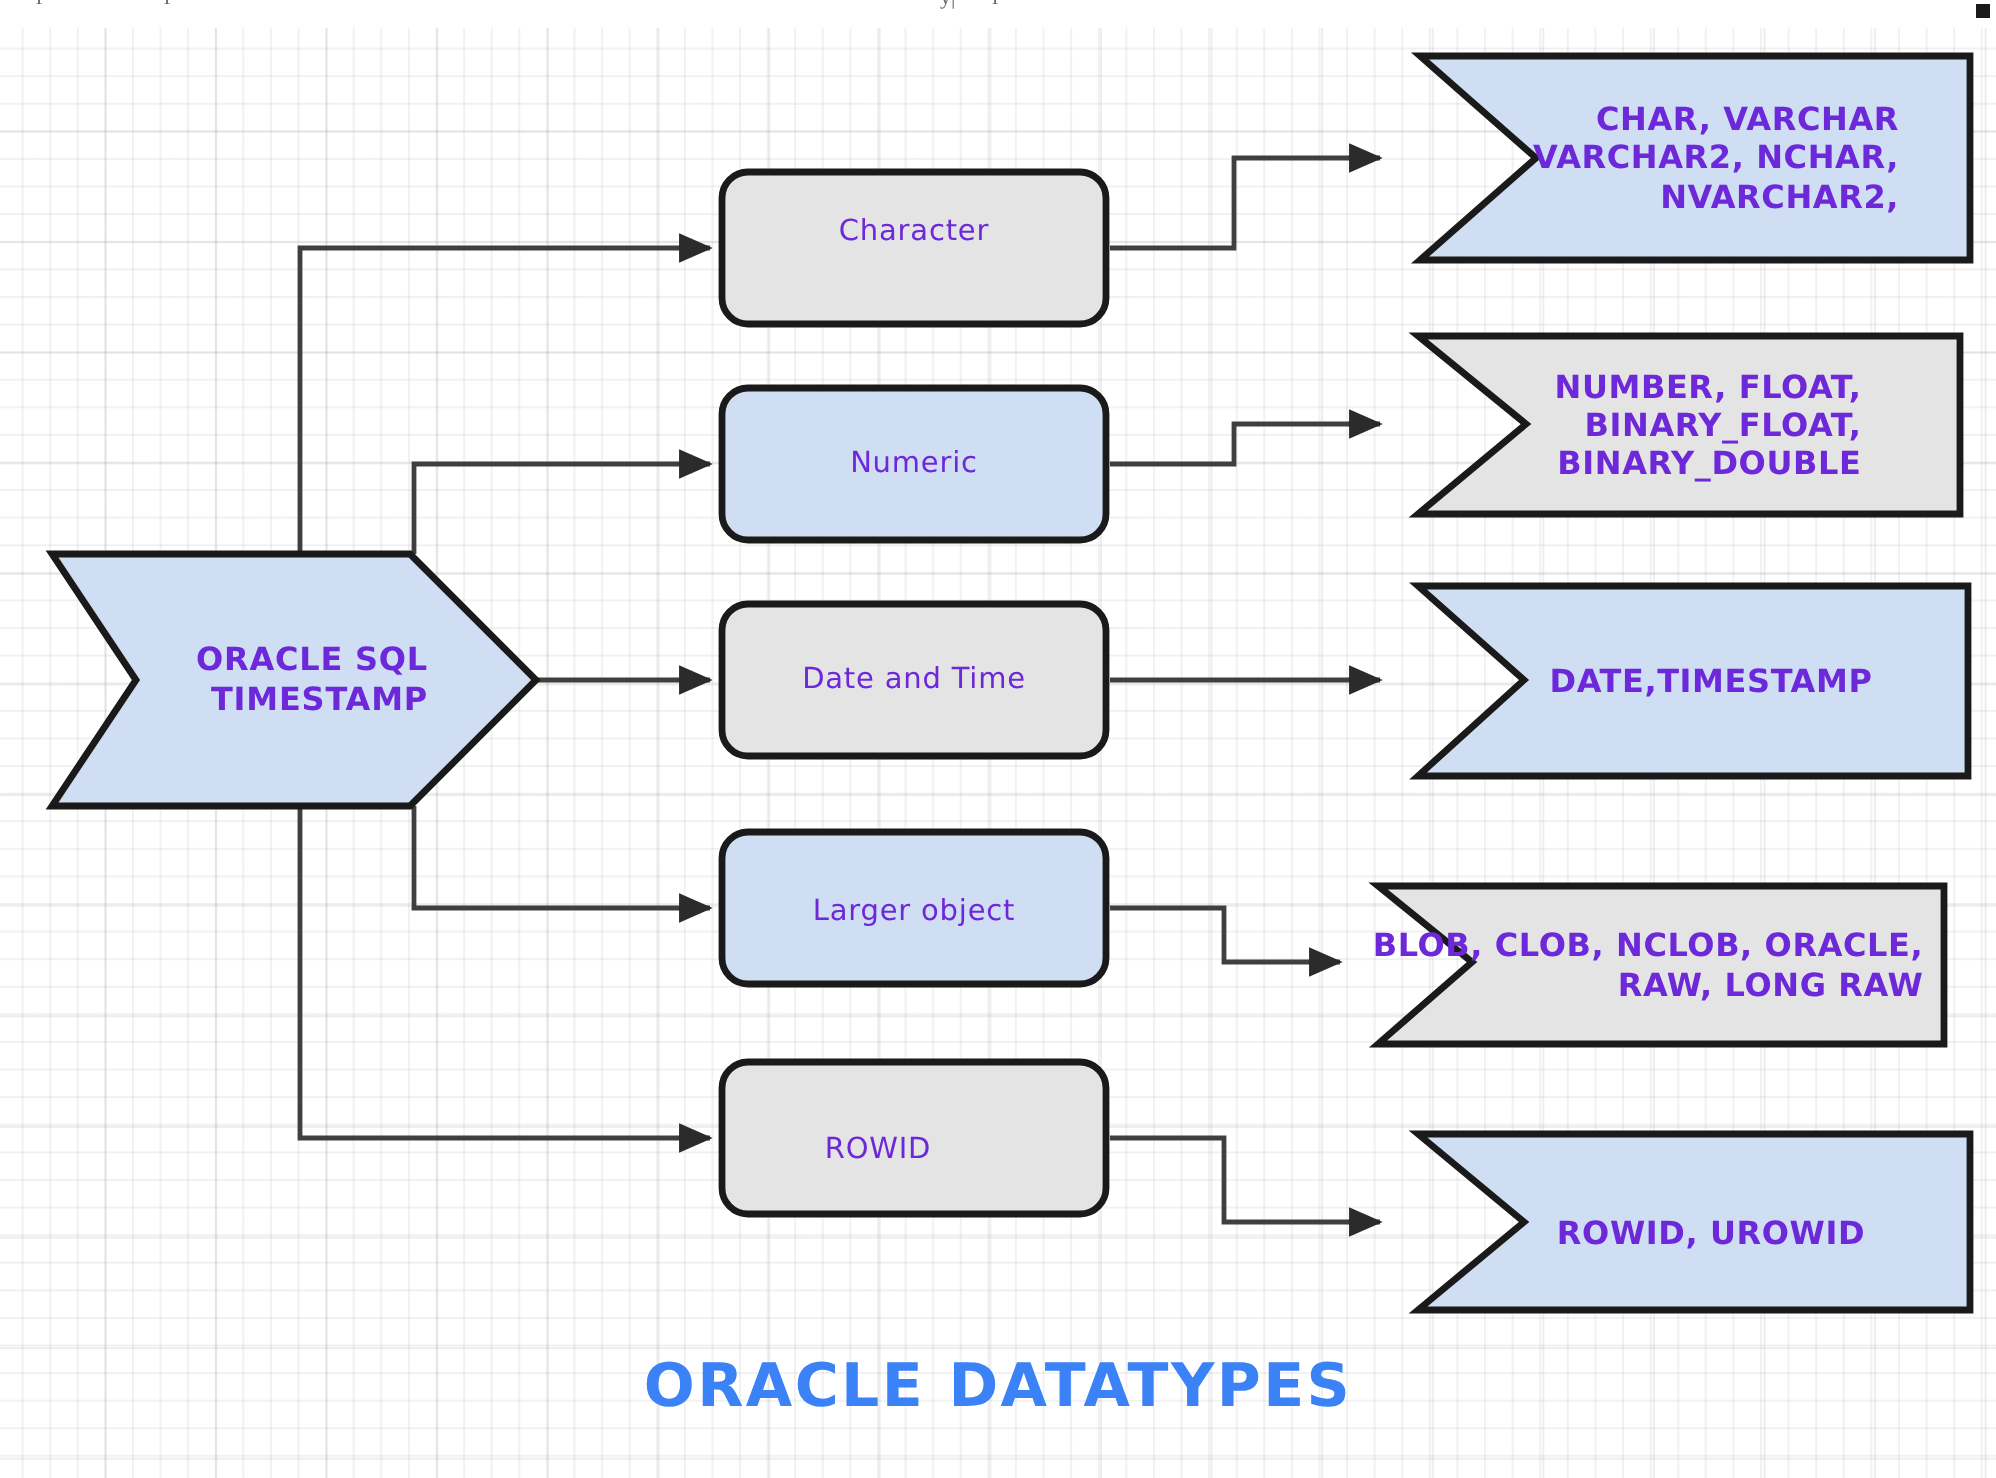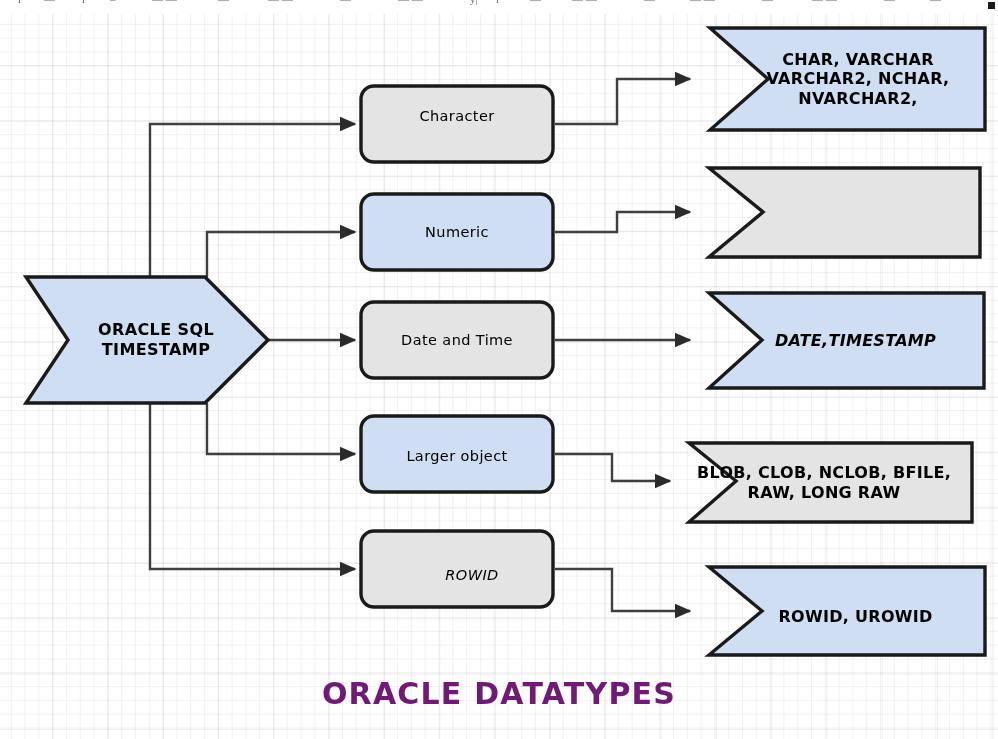--- a/index.html
+++ b/index.html
@@ -72,22 +72,22 @@
     z-index: 2;
   }
 
   
   .node-label {
     position: absolute;
     z-index: 4;
     display: flex;
     align-items: center;
     justify-content: center;
-    text-align: center;
-    color: #000000;
+    text-align: right;
+    color: #6d28d9;
     font-family: "DejaVu Sans", sans-serif;
     pointer-events: none;
     white-space: pre-line;
   }
   .lbl-box {
     font-size: 14.5px;
     letter-spacing: .4px;
   }
   .lbl-chevron {
     font-size: 16px;
@@ -104,21 +104,21 @@
   #diagram-title {
     position: absolute;
     z-index: 4;
     left: 0; top: 676px;
     width: 998px;
     text-align: center;
     font-family: "DejaVu Sans", sans-serif;
     font-size: 30px;
     font-weight: 700;
     letter-spacing: 1.2px;
-    color: #701a75;
+    color: #3b82f6;
   }
   
   .edge-mark {
     position: absolute;
     right: 0;
     width: 5px;
     background: #2a2a2a;
     z-index: 5;
   }
 </style>
@@ -202,25 +202,28 @@
     </g>
   </svg>
 
   <div class="node-label lbl-source" style="left:56px; top:277px; width:200px; height:126px;">ORACLE SQL
 TIMESTAMP</div>
 
   <div class="node-label lbl-box" style="left:361px; top:86px; width:192px; height:60px;">Character</div>
   <div class="node-label lbl-box" style="left:361px; top:194px; width:192px; height:76px;">Numeric</div>
   <div class="node-label lbl-box" style="left:361px; top:302px; width:192px; height:76px;">Date and Time</div>
   <div class="node-label lbl-box" style="left:361px; top:416px; width:192px; height:80px;">Larger object</div>
-  <div class="node-label lbl-box" style="left:376px; top:531px; width:192px; height:88px;font-style:italic;">ROWID</div>
+  <div class="node-label lbl-box" style="left:343px; top:531px; width:192px; height:88px;">ROWID</div>
 
   <div class="node-label lbl-chevron" style="left:738px; top:28px; width:240px; height:102px;">CHAR, VARCHAR
 VARCHAR2, NCHAR,
 NVARCHAR2,</div>
-  <div class="node-label lbl-chevron" style="left:733px; top:293px; width:245px; height:95px;font-style:italic;">DATE,TIMESTAMP</div>
-  <div class="node-label lbl-chevron" style="left:680px; top:443px; width:288px; height:79px;">BLOB, CLOB, NCLOB, BFILE,
+  <div class="node-label lbl-chevron" style="left:734px; top:168px; width:240px; height:89px;">NUMBER, FLOAT,
+BINARY_FLOAT,
+BINARY_DOUBLE</div>
+  <div class="node-label lbl-chevron" style="left:733px; top:293px; width:245px; height:95px;">DATE,TIMESTAMP</div>
+  <div class="node-label lbl-chevron" style="left:680px; top:443px; width:288px; height:79px;">BLOB, CLOB, NCLOB, ORACLE,
 RAW, LONG RAW</div>
   <div class="node-label lbl-chevron" style="left:733px; top:567px; width:245px; height:100px;">ROWID, UROWID</div>
 
   <div id="diagram-title">ORACLE DATATYPES</div>
 
 </div>
 
 </body></html>

